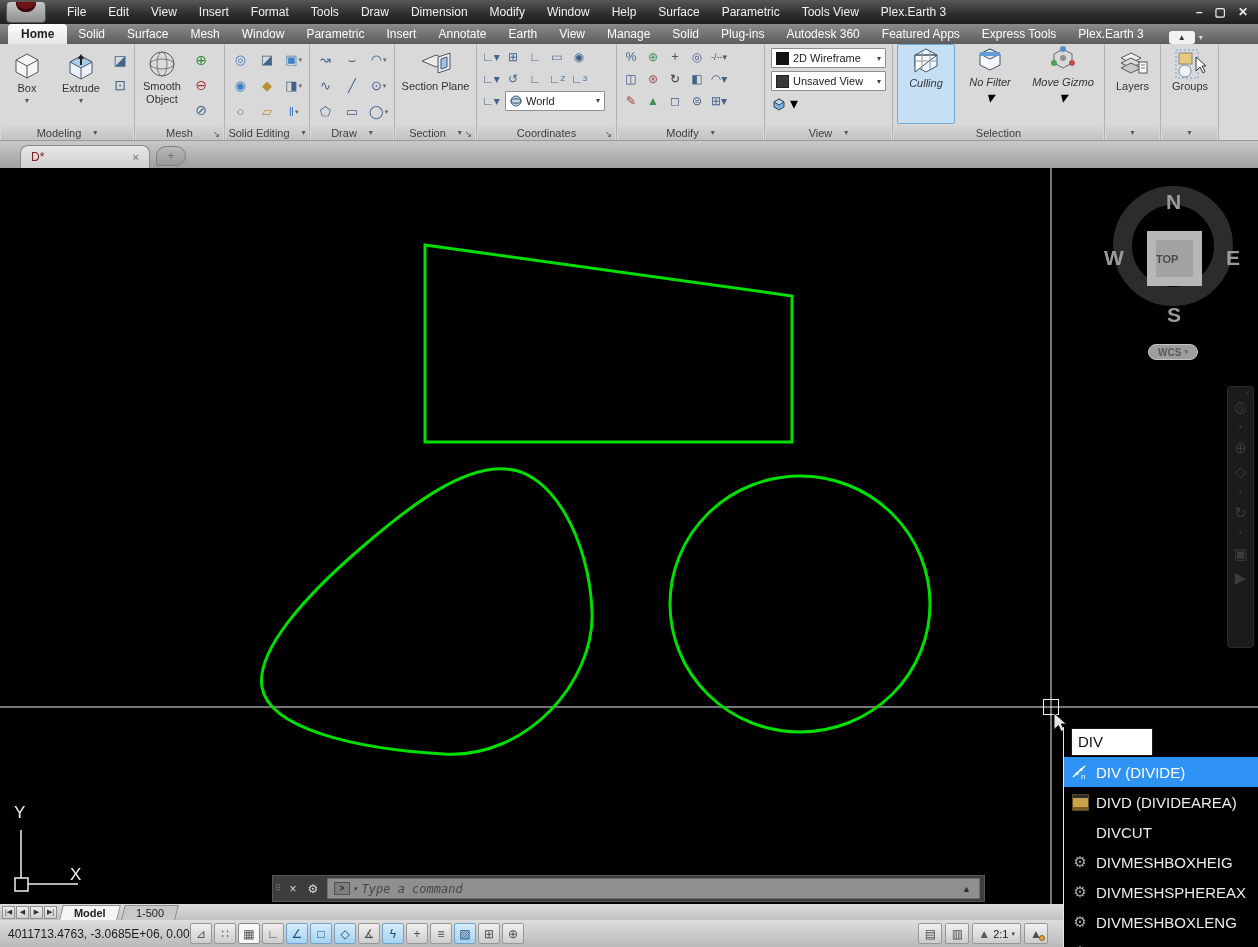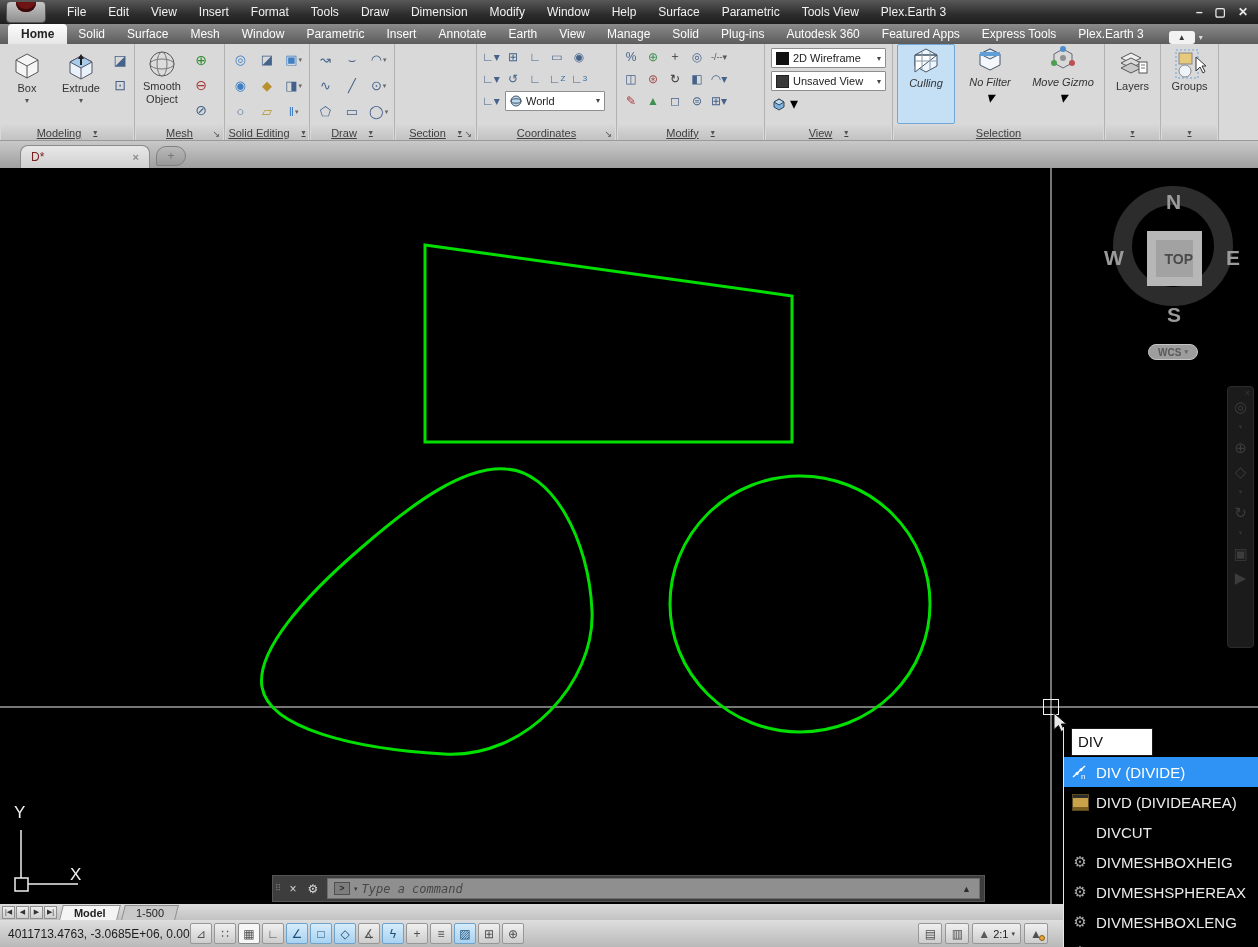--- a/index.html
+++ b/index.html
@@ -29,21 +29,21 @@
   .rtab-over .pill { width:26px; height:13px; background:#f2f2f2; border-radius:3px; color:#333;
     font-size:8px; text-align:center; line-height:13px; }
   .rtab-over .car { color:#ddd; font-size:8px; }
 
   
   .ribbon { position:absolute; left:0; top:44px; width:100%; height:97px;
     background:#d9d9d9; border-bottom:1px solid #9a9a9a; display:flex; z-index:8; }
   .panel { position:relative; height:96px; border-right:1px solid #b2b2b2; background:#d9d9d9; flex:none; }
   .panel .plabel { position:absolute; left:1px; right:1px; bottom:0; height:15px;
     background:linear-gradient(#d7d7d7,#c2c2c2); font-size:11px; color:#3f3f3f;
-    display:flex; align-items:center; justify-content:center; gap:12px;text-decoration:underline; }
+    display:flex; align-items:center; justify-content:center; gap:12px; }
   .plabel .car { font-size:8px; color:#555; }
   .plabel .launch { font-size:9px; color:#555; position:absolute; right:3px; bottom:1px; }
   .pcontent { position:absolute; left:0; top:0; right:0; bottom:16px; display:flex; align-items:stretch; }
   .bigbtn { display:flex; flex-direction:column; align-items:center; justify-content:flex-start;
     padding-top:5px; gap:1px; width:54px; }
   .bigbtn .blabel { font-size:11px; color:#333; text-align:center; line-height:1.15; }
   .bigbtn .car { font-size:8px; color:#555; }
   .smallcol { display:flex; flex-direction:column; justify-content:flex-start; padding-top:4px; gap:2px; }
   .icon-btn { width:24px; height:23px; display:flex; align-items:center; justify-content:center;
     font-size:14px; color:#44628a; border:1px solid transparent; border-radius:2px; background:transparent; }
@@ -77,21 +77,21 @@
   
   .canvas { position:absolute; left:0; top:168px; width:1258px; height:736px; background:#000; overflow:hidden; z-index:1; }
 
   
   .vc-ring { position:absolute; left:1113px; top:18px; width:120px; height:120px; border-radius:50%;
     border:19px solid #2c2c2c; }
   .vc-letter { position:absolute; color:#9b9b9b; font-weight:bold; font-size:21px; z-index:2; }
   .vc-face { position:absolute; left:1147px; top:63px; width:55px; height:55px; background:#b7b7b7;
     display:flex; align-items:center; justify-content:center; z-index:2; }
   .vc-face-inner { width:37px; height:37px; background:#a2a2a2; display:flex; align-items:center;
-    justify-content:flex-end; color:#4a4a4a; font-size:14px; font-weight:bold; }
+    justify-content:flex-start; color:#4a4a4a; font-size:11px; font-weight:bold; }
   .wcs-pill { position:absolute; left:1148px; top:176px; width:50px; height:16px; background:#9d9d9d;
     border:1px solid #c4c4c4; border-radius:8px; color:#595959; font-size:10px; font-weight:bold;
     display:flex; align-items:center; justify-content:center; gap:3px; }
   .wcs-pill .car { font-size:7px; color:#6a6a6a; }
 
   
   .navbar { position:absolute; left:1227px; top:218px; width:27px; height:262px; background:#1b1b1b;
     border:1px solid #2c2c2c; border-radius:4px; display:flex; flex-direction:column; align-items:center;
     padding-top:12px; gap:9px; }
   .navbar .ng { color:#3c3c3c; font-size:15px; line-height:1; }
@@ -349,20 +349,30 @@
             </div>
         </div>
       </div>
       <div class="plabel">
         <span>Draw</span>
         <span class="car">▾</span>
       </div>
     </div>
 
     <div class="panel" style="width:82px">
+      <div class="pcontent" style="justify-content:center">
+        <div class="bigbtn" style="width:70px">
+          <svg class="mini" width="36" height="30" viewBox="0 0 36 30">
+            <polygon points="4,12 18,6 32,12 18,18" fill="#ececec" stroke="#555"></polygon>
+            <polygon points="20,8 32,4 32,20 20,24" fill="#dfeaf4" stroke="#556"></polygon>
+            <polygon points="23,10 29,8 29,18 23,20" fill="#9ec4e4" stroke="#556"></polygon>
+          </svg>
+          <span class="blabel">Section Plane</span>
+        </div>
+      </div>
       <div class="plabel">
         <span>Section</span>
         <span class="car">▾</span>
         <span class="launch">↘</span>
       </div>
     </div>
 
     <div class="panel" style="width:140px">
       <div class="pcontent" style="flex-direction:column; padding:2px 3px; gap:1px">
         <div style="display:flex">
@@ -529,21 +539,21 @@
           </svg>
           <span class="blabel">Layers</span>
         </div>
       </div>
       <div class="plabel">
         <span class="car">▾</span>
       </div>
     </div>
 
     <div class="panel" style="width:58px">
-      <div class="pcontent" style="justify-content:center">
+      <div class="pcontent" style="justify-content:flex-end">
         <div class="bigbtn" style="width:56px">
           <svg class="mini" width="32" height="30" viewBox="0 0 32 30">
             <rect x="5" y="4" width="13" height="11" fill="#e8c87a" stroke="#888"></rect>
             <circle cx="11" cy="22" r="6" fill="#eef4fa" stroke="#888"></circle>
             <rect x="2" y="1" width="22" height="28" fill="none" stroke="#6fa3d8" stroke-dasharray="2,2"></rect>
             <polygon points="22,8 22,22 26,18 29,24 31,22.5 28,17 32,17" fill="#fff" stroke="#333"></polygon>
           </svg>
           <span class="blabel">Groups</span>
         </div>
       </div>

